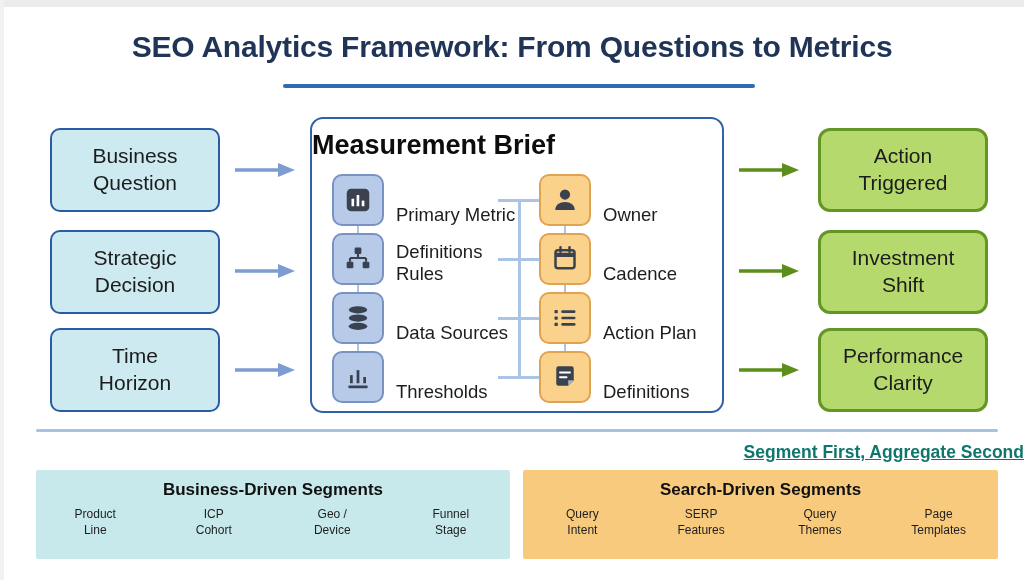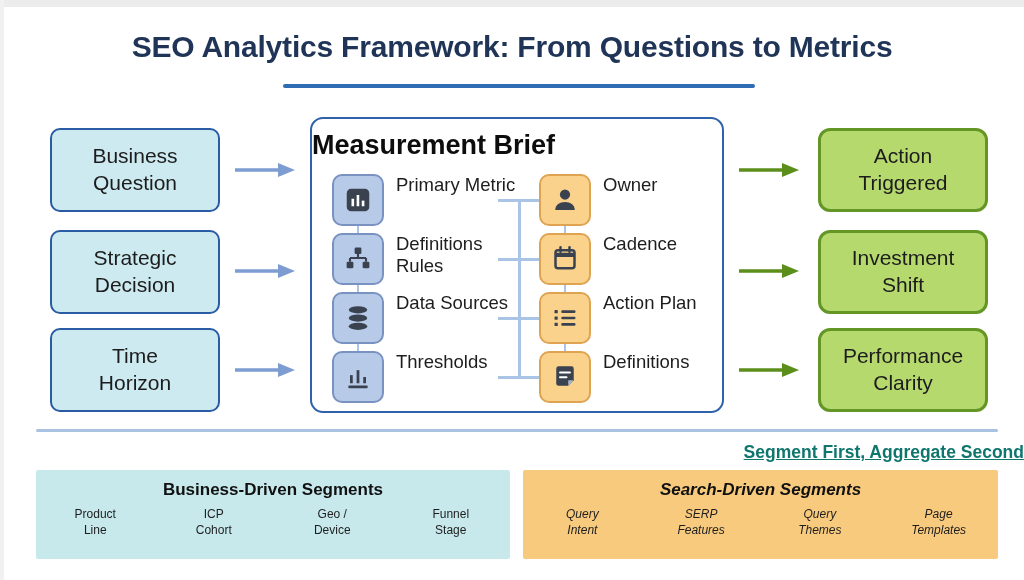--- a/index.html
+++ b/index.html
@@ -23,38 +23,38 @@
   .arrow { position:absolute; width:62px; height:20px; }
 
   
   .brief { position:absolute; left:310px; top:117px; width:414px; height:296px;
     background:#ffffff; border:2.5px solid #2f62ab; border-radius:13px; }
   .brief-title { position:absolute; top:11px; left:0; width:100%; text-align:left;
     font-size:27px; font-weight:bold; color:#0d0d0d; }
   .connector { position:absolute; background:#a9c4e4; z-index:1; }
   .v-line { width:2.5px; }
   .h-line { height:2.5px; }
-  .m-row { position:absolute; display:flex; align-items:flex-start; gap:12px; height:52px; z-index:2; }
+  .m-row { position:absolute; display:flex; align-items:flex-end; gap:12px; height:52px; z-index:2; }
   .m-row-left  { left:20px; }
   .m-row-right { left:227px; }
   .m-icon { width:52px; height:52px; border-radius:10px; flex:0 0 auto;
     display:flex; align-items:center; justify-content:center; }
   .m-icon svg { width:30px; height:30px; }
   .icon-blue   { background:#b7cbe9; border:2px solid #7992c2; }
   .icon-orange { background:#fbd28c; border:2px solid #dfa452; }
   .m-label { font-size:18.5px; color:#1d1d1d; line-height:1.2; max-width:128px; }
 
   
   .divider { position:absolute; left:36px; top:429px; width:962px; height:3px;
     background:#a9c2e2; border-radius:2px; }
   .segments-heading { position:absolute; top:442px; left:0; width:100%; text-align:right;
     font-size:17.5px; font-weight:bold; color:#0f766e;text-decoration:underline; }
   .panel { position:absolute; top:470px; height:89px; border-radius:2px; }
   .panel-teal   { left:36px;  width:474px; background:#c7e9ec; }
-  .panel-orange { left:523px; width:475px; background:#f8ca7d;font-style:italic; }
+  .panel-orange { left:523px; width:475px; background:#f8ca7d; }
   .panel-title { margin-top:10px; text-align:center; font-size:17px; font-weight:bold; color:#111; }
   .panel-items { display:flex; margin-top:7px; }
   .panel-item { flex:1; text-align:center; font-size:12px; line-height:1.3; color:#1e1e1e; }
 </style>
 </head>
 <body>
 
 <div class="stage">
   <div class="frame-top"></div>
   <div class="frame-left"></div>

